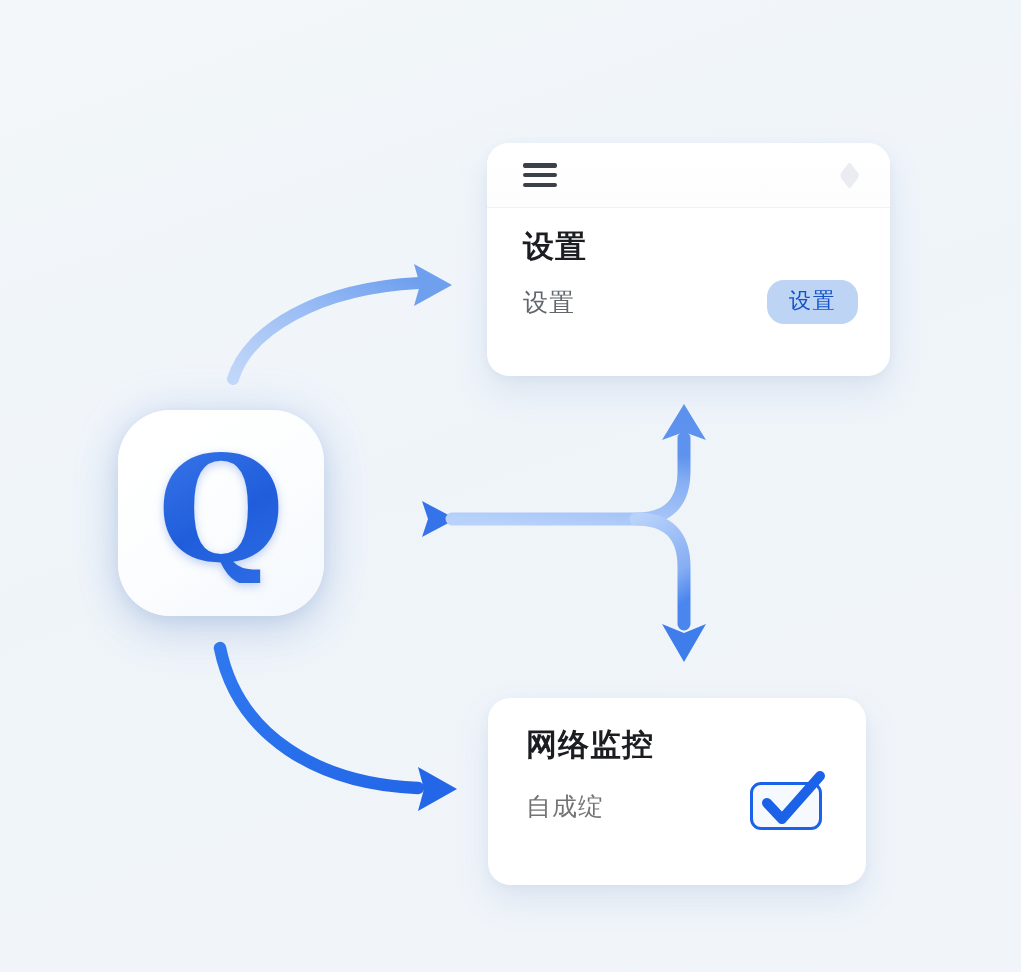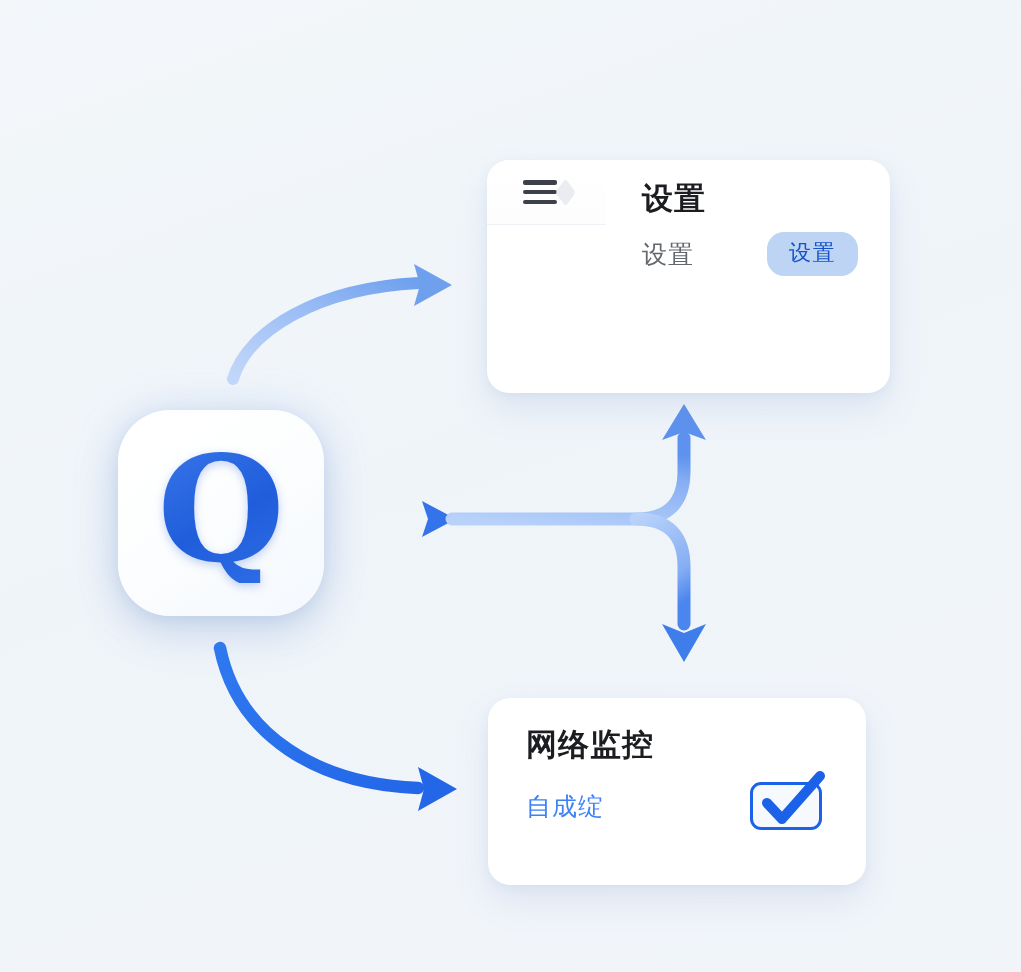--- a/index.html
+++ b/index.html
@@ -72,25 +72,25 @@
     border-radius: 22px;
     box-shadow:
       0 16px 34px rgba(96, 135, 190, 0.13),
       0 3px 10px rgba(96, 135, 190, 0.08);
     overflow: hidden;
   }
 
   
   #settings-card {
     left: 487px;
-    top: 160px;
+    top: 143px;
     width: 403px;
     height: 233px;
     display: flex;
-    flex-direction: row;
+    flex-direction: column;
   }
   #settings-card-titlebar {
     height: 64px;
     min-height: 64px;
     border-bottom: 1px solid #eef1f5;
     display: flex;
     align-items: center;
     justify-content: space-between;
     padding: 0 32px 0 36px;
     background: linear-gradient(180deg, #ffffff 0%, #fdfdfe 100%);
@@ -172,21 +172,21 @@
     margin: 0;
   }
   #monitor-row {
     display: flex;
     align-items: center;
     justify-content: space-between;
     margin-top: 18px;
   }
   #monitor-subtitle {
     font-size: 25px;
-    color: #3b82f6;
+    color: #737373;
     letter-spacing: 1px;
     text-align: right;
   }
   #monitor-checkbox {
     width: 78px;
     height: 52px;
     position: relative;
     flex: none;
     margin-right: 6px;
   }

